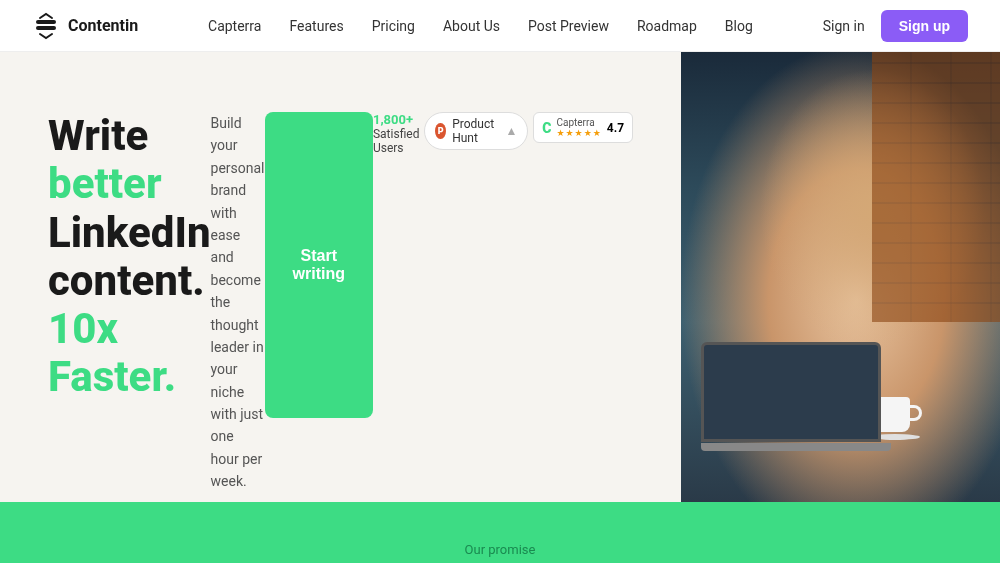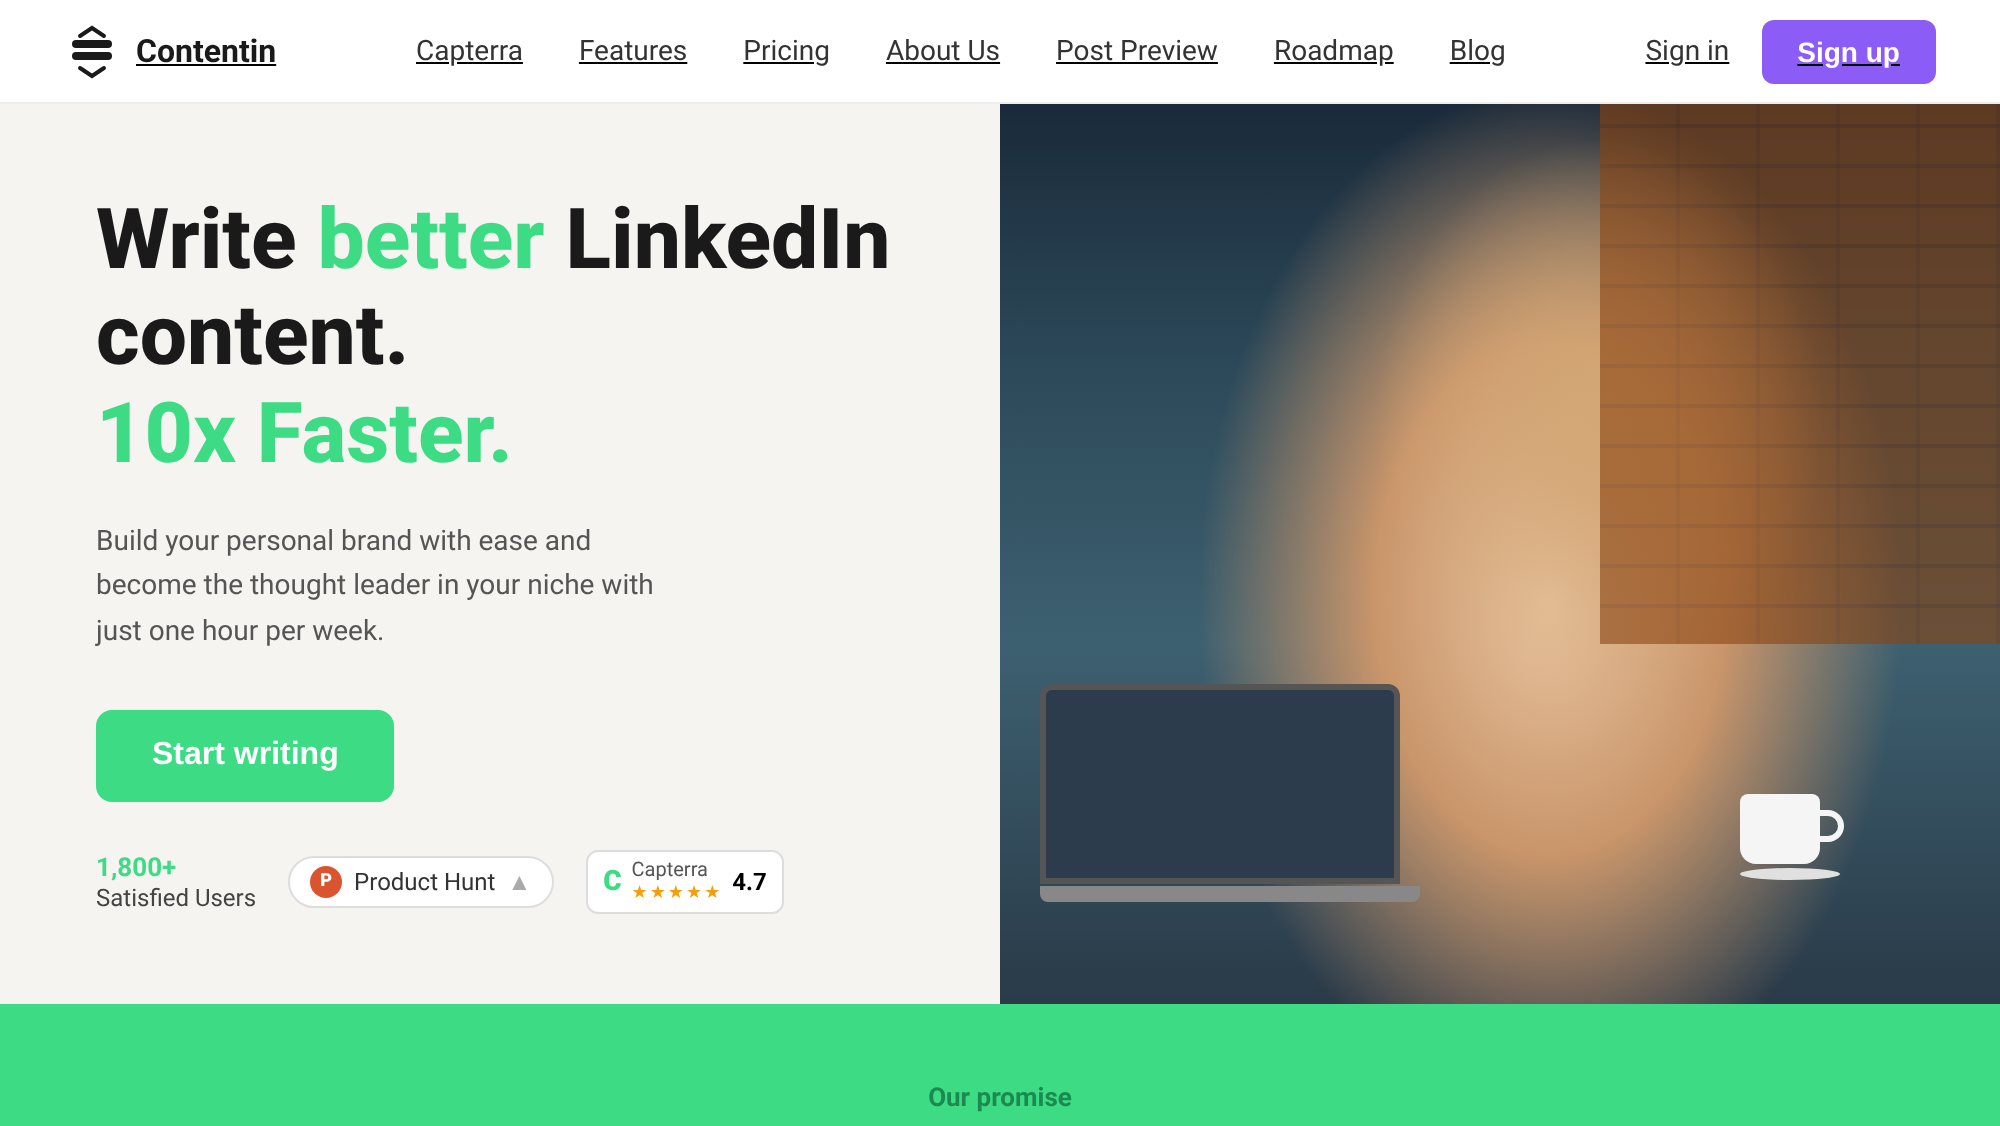--- a/index.html
+++ b/index.html
@@ -9,21 +9,20 @@
     .navbar {
       display: flex;
       align-items: center;
       justify-content: space-between;
       padding: 0 32px;
       height: 52px;
       background: #fff;
       border-bottom: 1px solid #eee;
       position: relative;
       z-index: 10;
-      text-decoration: underline;
     }
     .nav-logo {
       display: flex;
       align-items: center;
       gap: 8px;
       font-weight: 700;
       font-size: 16px;
       color: #1a1a1a;
     }
     .logo-icon {
@@ -64,21 +63,21 @@
     
     .hero {
       display: flex;
       height: 450px;
       background: #f6f4f0;
     }
     .hero-left {
       flex: 0 0 500px;
       padding: 60px 48px;
       display: flex;
-      flex-direction: column;
+      flex-direction: row;
       justify-content: center;
       background: #f6f4f0;
     }
     .hero-heading {
       font-size: 42px;
       font-weight: 800;
       line-height: 1.15;
       color: #1a1a1a;
       margin-bottom: 18px;
     }
@@ -98,22 +97,22 @@
       border-radius: 8px;
       padding: 14px 28px;
       font-size: 16px;
       font-weight: 600;
       cursor: pointer;
       width: fit-content;
       margin-bottom: 24px;
     }
     .social-proof {
       display: flex;
-      align-items: center;
-      gap: 16px;
+      align-items: flex-start;
+      gap: 5px;
     }
     .satisfied-users {
       font-size: 12px;
       color: #444;
     }
     .satisfied-users .count {
       color: #3ddc84;
       font-weight: 700;
       font-size: 13px;
     }
@@ -269,21 +268,21 @@
 
     
     .green-section {
       background: #3ddc84;
       padding: 40px 32px 20px;
       text-align: center;
     }
     .our-promise {
       font-size: 13px;
       color: #1a8a50;
-      font-weight: 700;
+      font-weight: 400;
       margin-bottom: 10px;
     }
   </style>
 </head>
 <body>
 
 <nav class="navbar">
   <div class="nav-logo">
     <svg class="logo-icon" viewBox="0 0 28 28" fill="none" xmlns="http://www.w3.org/2000/svg">
       <rect x="4" y="8" width="20" height="4" rx="2" fill="#1a1a1a"></rect>

